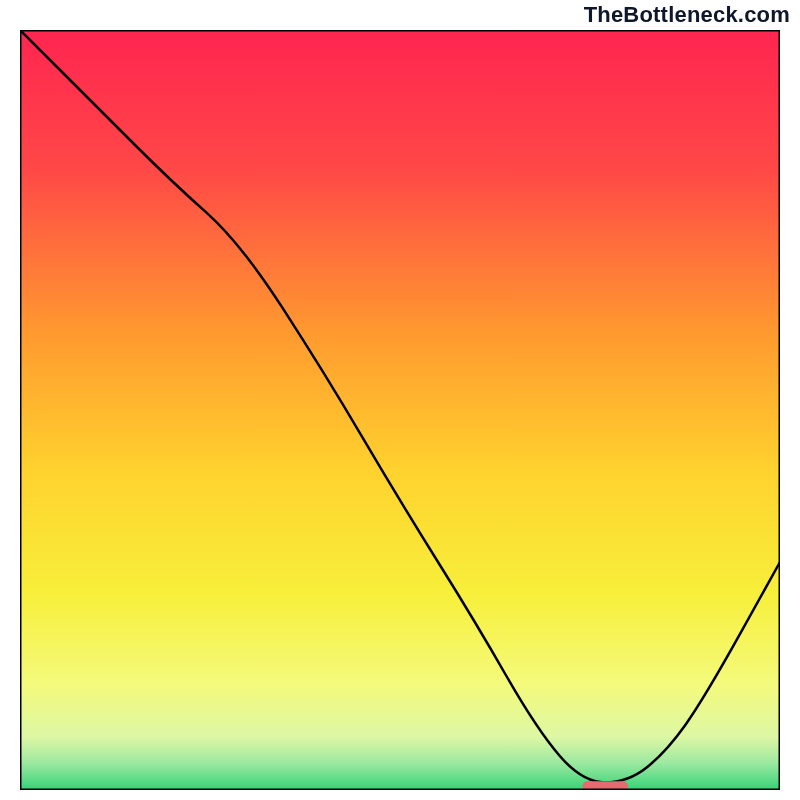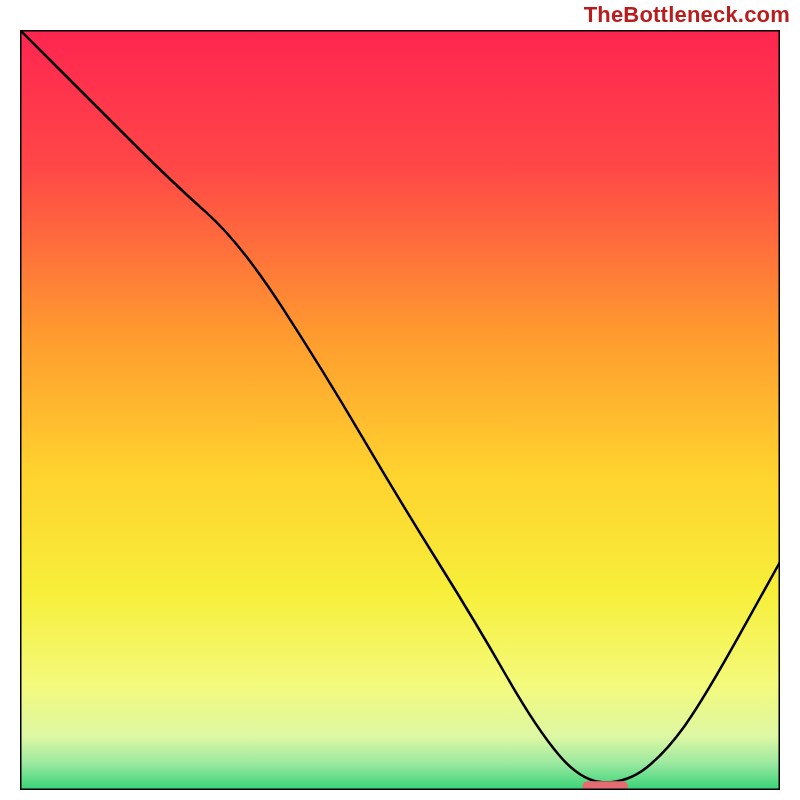--- a/index.html
+++ b/index.html
@@ -15,21 +15,21 @@
     position: relative;
     width: 800px;
     height: 800px;
   }
   .watermark {
     position: absolute;
     top: 2px;
     right: 10px;
     font-size: 22px;
     font-weight: 600;
-    color: #b91c1c;
+    color: #0f172a;
     letter-spacing: 0.2px;
     user-select: none;
   }
   .plot {
     position: absolute;
     left: 20px;
     top: 30px;
     width: 760px;
     height: 760px;
   }

